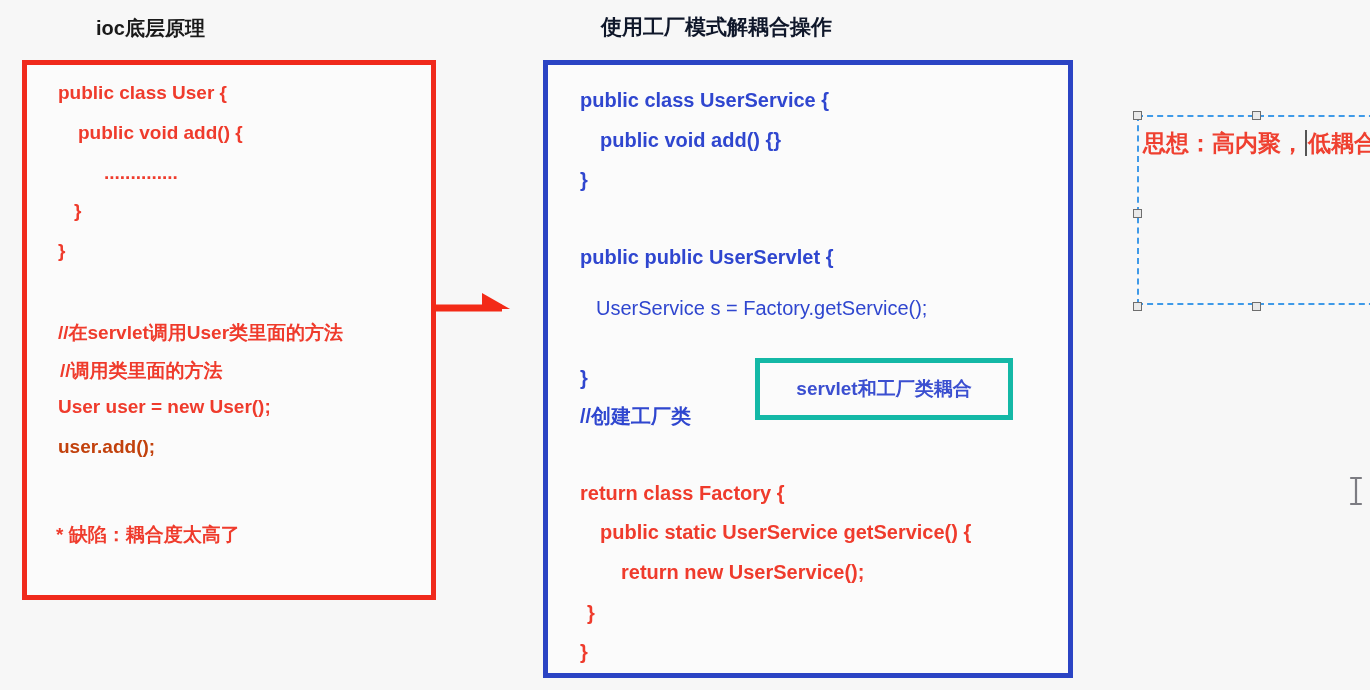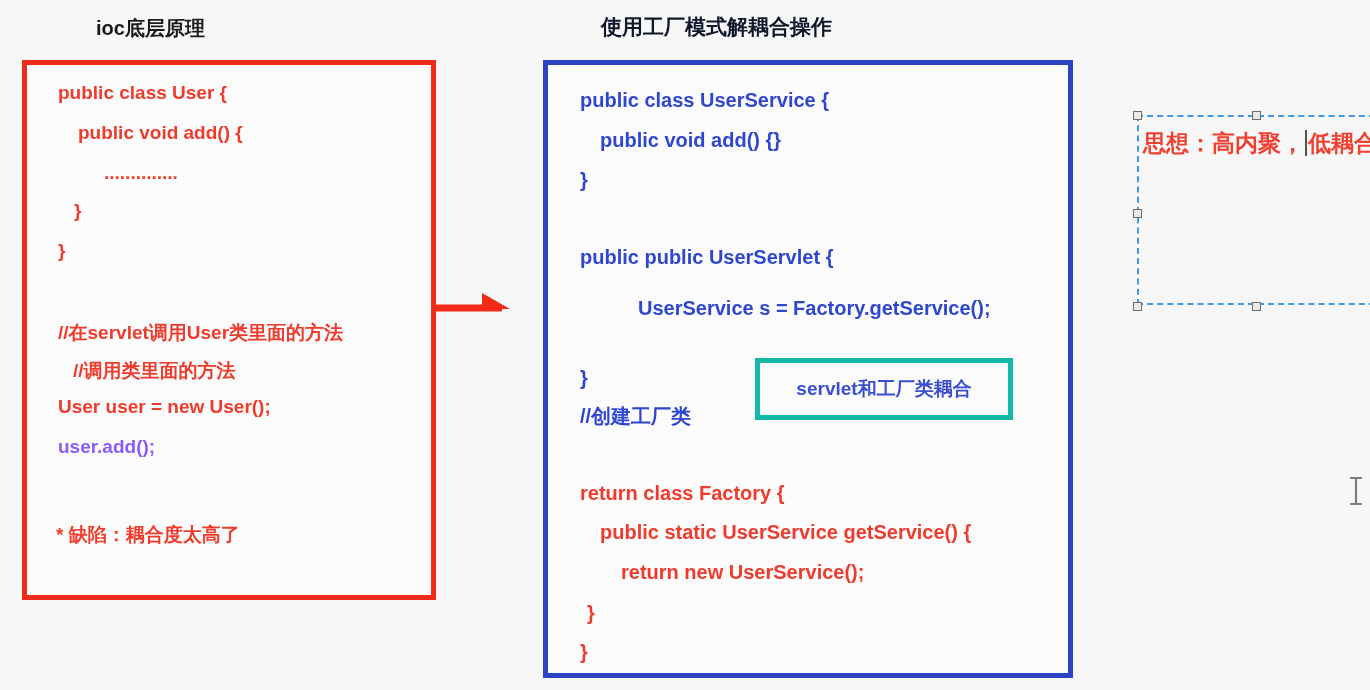--- a/index.html
+++ b/index.html
@@ -155,31 +155,31 @@
 <div class="code-panel" id="panel-right">
 </div>
 
 <div id="left-code-layer">
     <div class="code-line" style="position: absolute; left: 58px; top: 82px; font-size: 19px; font-weight: bold; white-space: pre; color: rgb(239, 59, 44);">public class User {</div>
     <div class="code-line" style="position: absolute; left: 78px; top: 122px; font-size: 19px; font-weight: bold; white-space: pre; color: rgb(239, 59, 44);">public void add() {</div>
     <div class="code-line" style="position: absolute; left: 104px; top: 162px; font-size: 19px; font-weight: bold; white-space: pre; color: rgb(239, 59, 44);">..............</div>
     <div class="code-line" style="position: absolute; left: 74px; top: 200px; font-size: 19px; font-weight: bold; white-space: pre; color: rgb(239, 59, 44);">}</div>
     <div class="code-line" style="position: absolute; left: 58px; top: 240px; font-size: 19px; font-weight: bold; white-space: pre; color: rgb(239, 59, 44);">}</div>
     <div class="code-line" style="position: absolute; left: 58px; top: 320px; font-size: 19px; font-weight: bold; white-space: pre; color: rgb(239, 59, 44);">//在servlet调用User类里面的方法</div>
-    <div class="code-line" style="position: absolute; left: 73px; top: 358px; font-size: 19px; font-weight: bold; white-space: pre; color: rgb(239, 59, 44);">//调用类里面的方法</div>
+    <div class="code-line" style="position: absolute; left: 60px; top: 358px; font-size: 19px; font-weight: bold; white-space: pre; color: rgb(239, 59, 44);">//调用类里面的方法</div>
     <div class="code-line" style="position: absolute; left: 58px; top: 396px; font-size: 19px; font-weight: bold; white-space: pre; color: rgb(239, 59, 44);">User user = new User();</div>
-    <div class="code-line" style="position: absolute; left: 58px; top: 436px; font-size: 19px; font-weight: bold; white-space: pre; color: #8b5cf6;">user.add();</div>
+    <div class="code-line" style="position: absolute; left: 58px; top: 436px; font-size: 19px; font-weight: bold; white-space: pre; color: #c2410c;">user.add();</div>
     <div class="code-line" style="position: absolute; left: 56px; top: 522px; font-size: 19px; font-weight: bold; white-space: pre; color: rgb(239, 59, 44);">* 缺陷：耦合度太高了</div>
   </div>
 <div id="right-code-layer">
     <div class="code-line" style="position: absolute; left: 580px; top: 89px; font-size: 20px; font-weight: bold; white-space: pre; color: rgb(47, 70, 207);">public class UserService {</div>
     <div class="code-line" style="position: absolute; left: 600px; top: 129px; font-size: 20px; font-weight: bold; white-space: pre; color: rgb(47, 70, 207);">public void add() {}</div>
     <div class="code-line" style="position: absolute; left: 580px; top: 169px; font-size: 20px; font-weight: bold; white-space: pre; color: rgb(47, 70, 207);">}</div>
     <div class="code-line" style="position: absolute; left: 580px; top: 246px; font-size: 20px; font-weight: bold; white-space: pre; color: rgb(47, 70, 207);">public public UserServlet {</div>
-    <div class="code-line" style="position: absolute; left: 638px; top: 297px; font-size: 20px; font-weight: bold; white-space: pre; color: rgb(47, 70, 207);">UserService s = Factory.getService();</div>
+    <div class="code-line" style="position: absolute; left: 596px; top: 297px; font-size: 20px; font-weight: normal; white-space: pre; color: rgb(47, 70, 207);">UserService s = Factory.getService();</div>
     <div class="code-line" style="position: absolute; left: 580px; top: 367px; font-size: 20px; font-weight: bold; white-space: pre; color: rgb(47, 70, 207);">}</div>
     <div class="code-line" style="position: absolute; left: 580px; top: 403px; font-size: 20px; font-weight: bold; white-space: pre; color: rgb(47, 70, 207);">//创建工厂类</div>
     <div class="code-line" style="position: absolute; left: 580px; top: 482px; font-size: 20px; font-weight: bold; white-space: pre; color: rgb(239, 59, 44);">return class Factory {</div>
     <div class="code-line" style="position: absolute; left: 600px; top: 521px; font-size: 20px; font-weight: bold; white-space: pre; color: rgb(239, 59, 44);">public static UserService getService() {</div>
     <div class="code-line" style="position: absolute; left: 621px; top: 561px; font-size: 20px; font-weight: bold; white-space: pre; color: rgb(239, 59, 44);">return new UserService();</div>
     <div class="code-line" style="position: absolute; left: 587px; top: 602px; font-size: 20px; font-weight: bold; white-space: pre; color: rgb(239, 59, 44);">}</div>
     <div class="code-line" style="position: absolute; left: 580px; top: 641px; font-size: 20px; font-weight: bold; white-space: pre; color: rgb(239, 59, 44);">}</div>
   </div>
 
 <div id="arrow">

